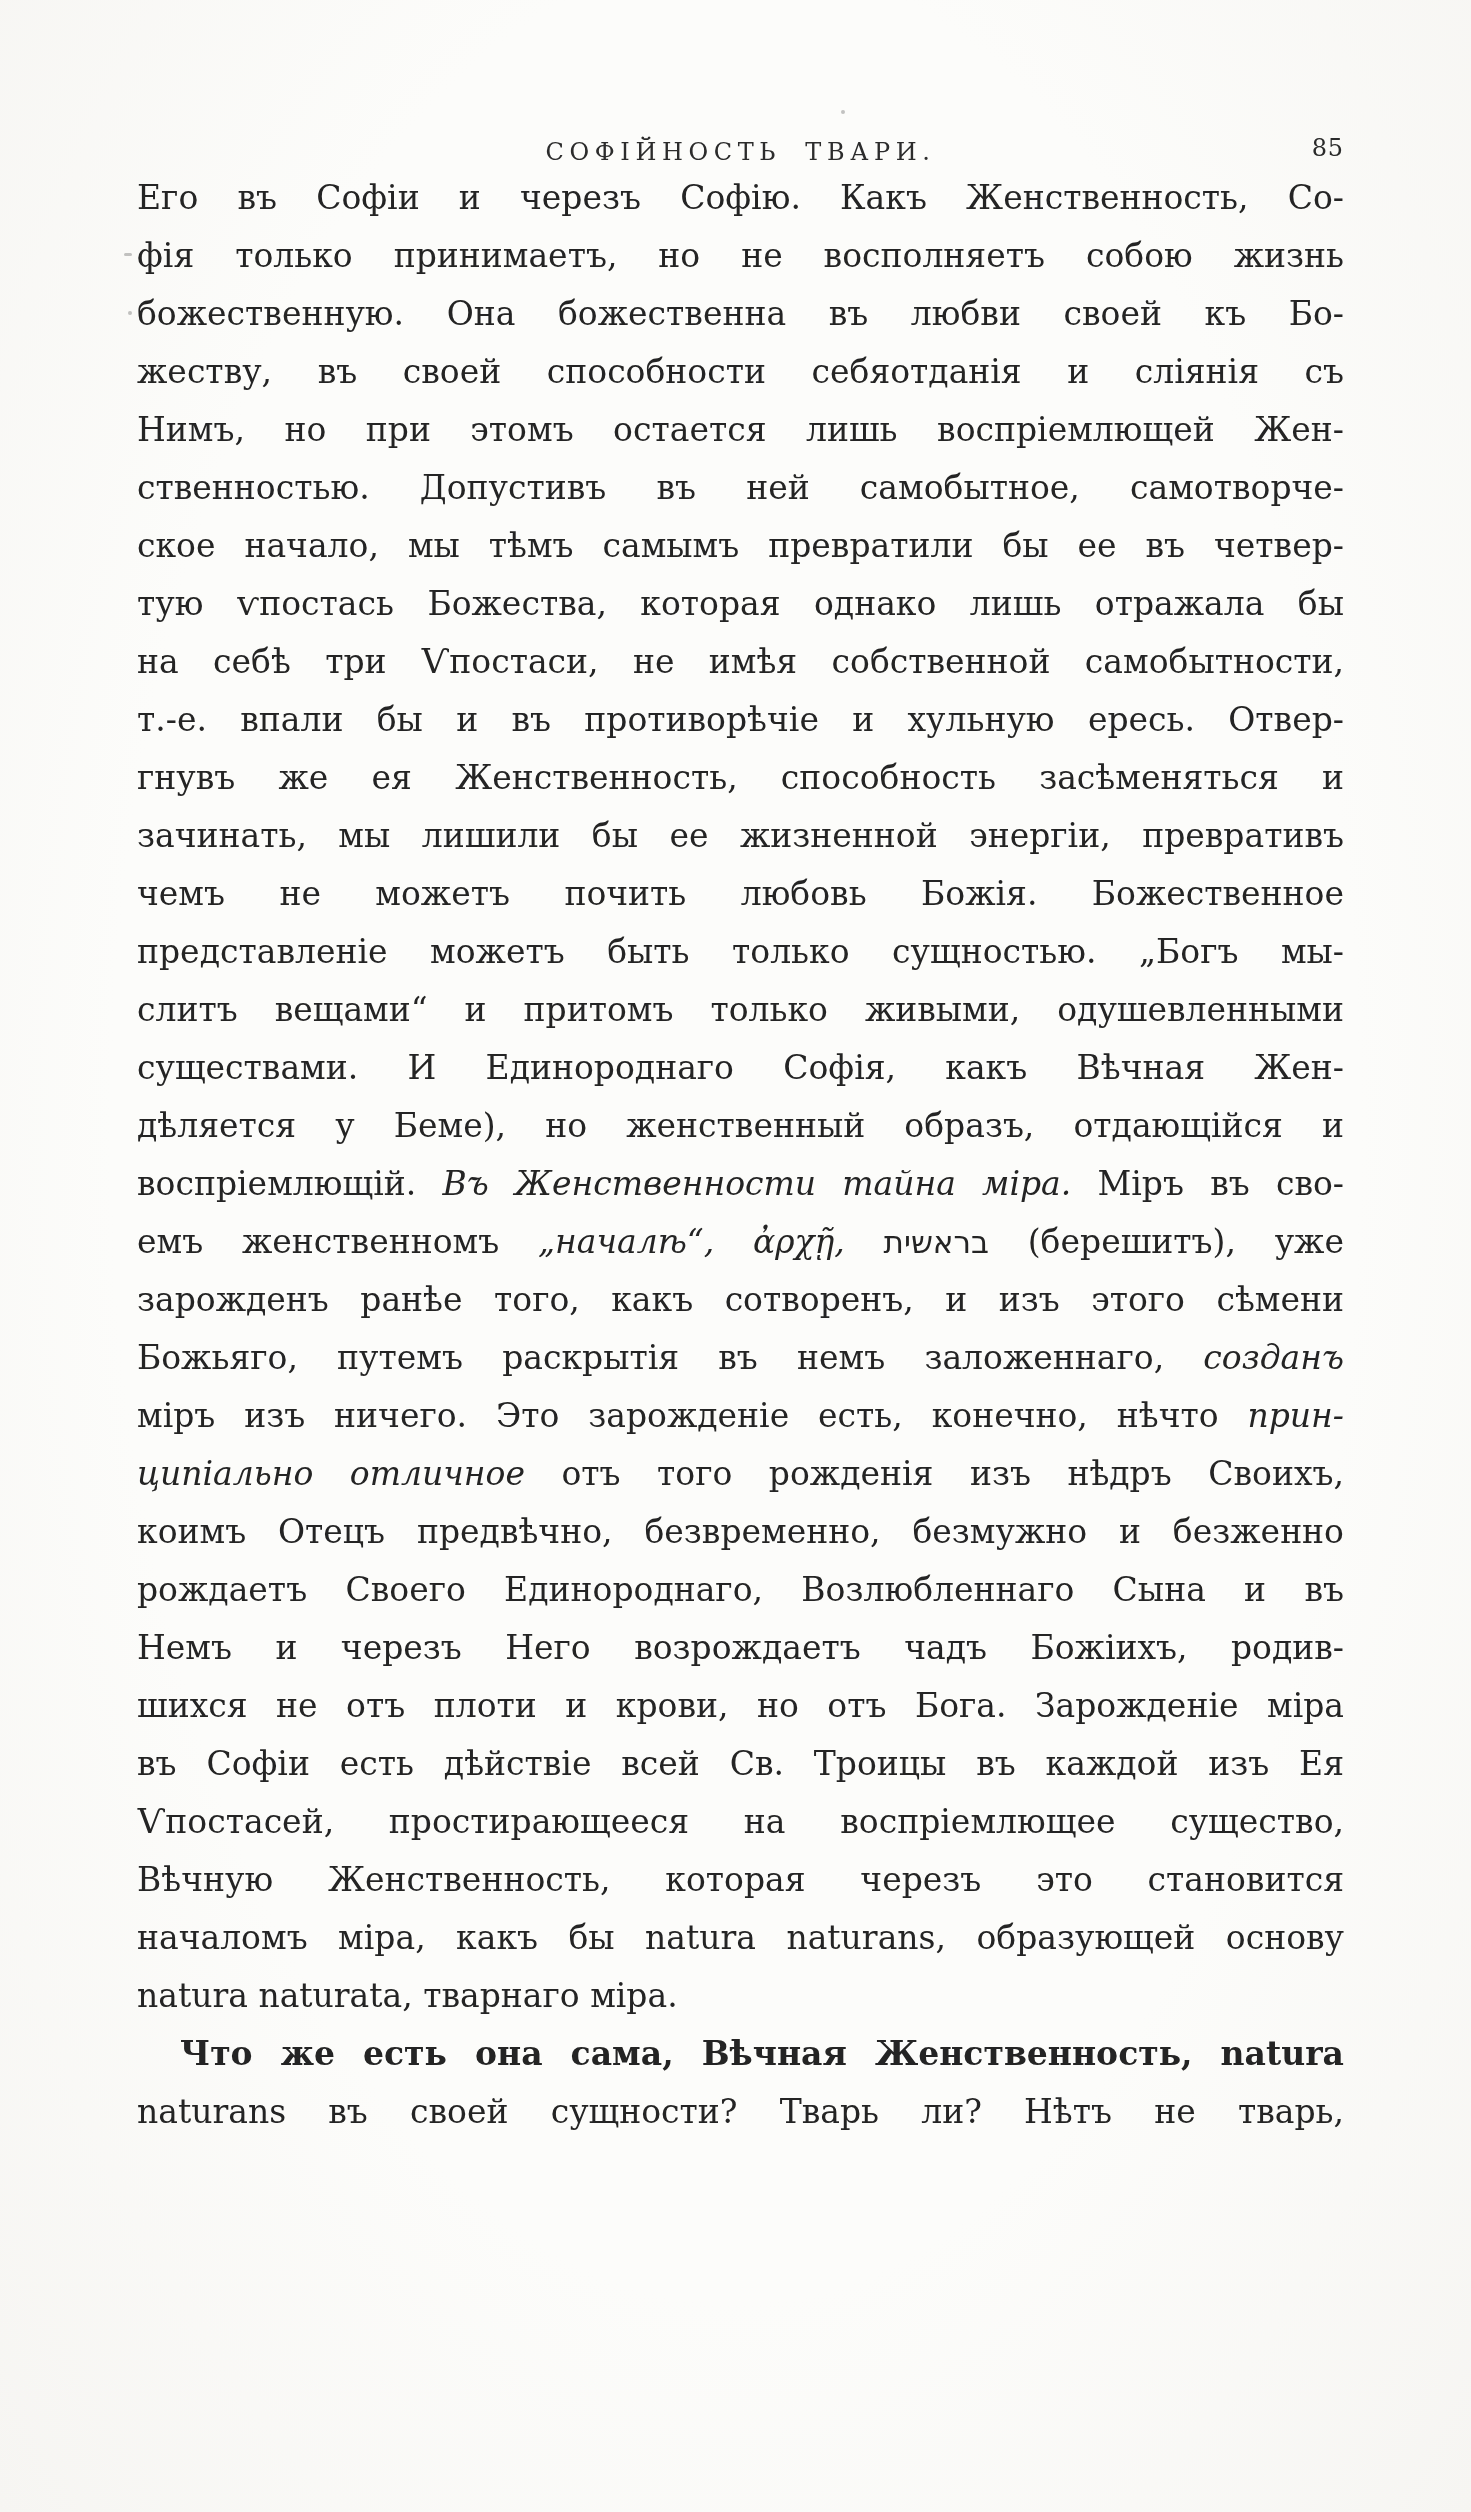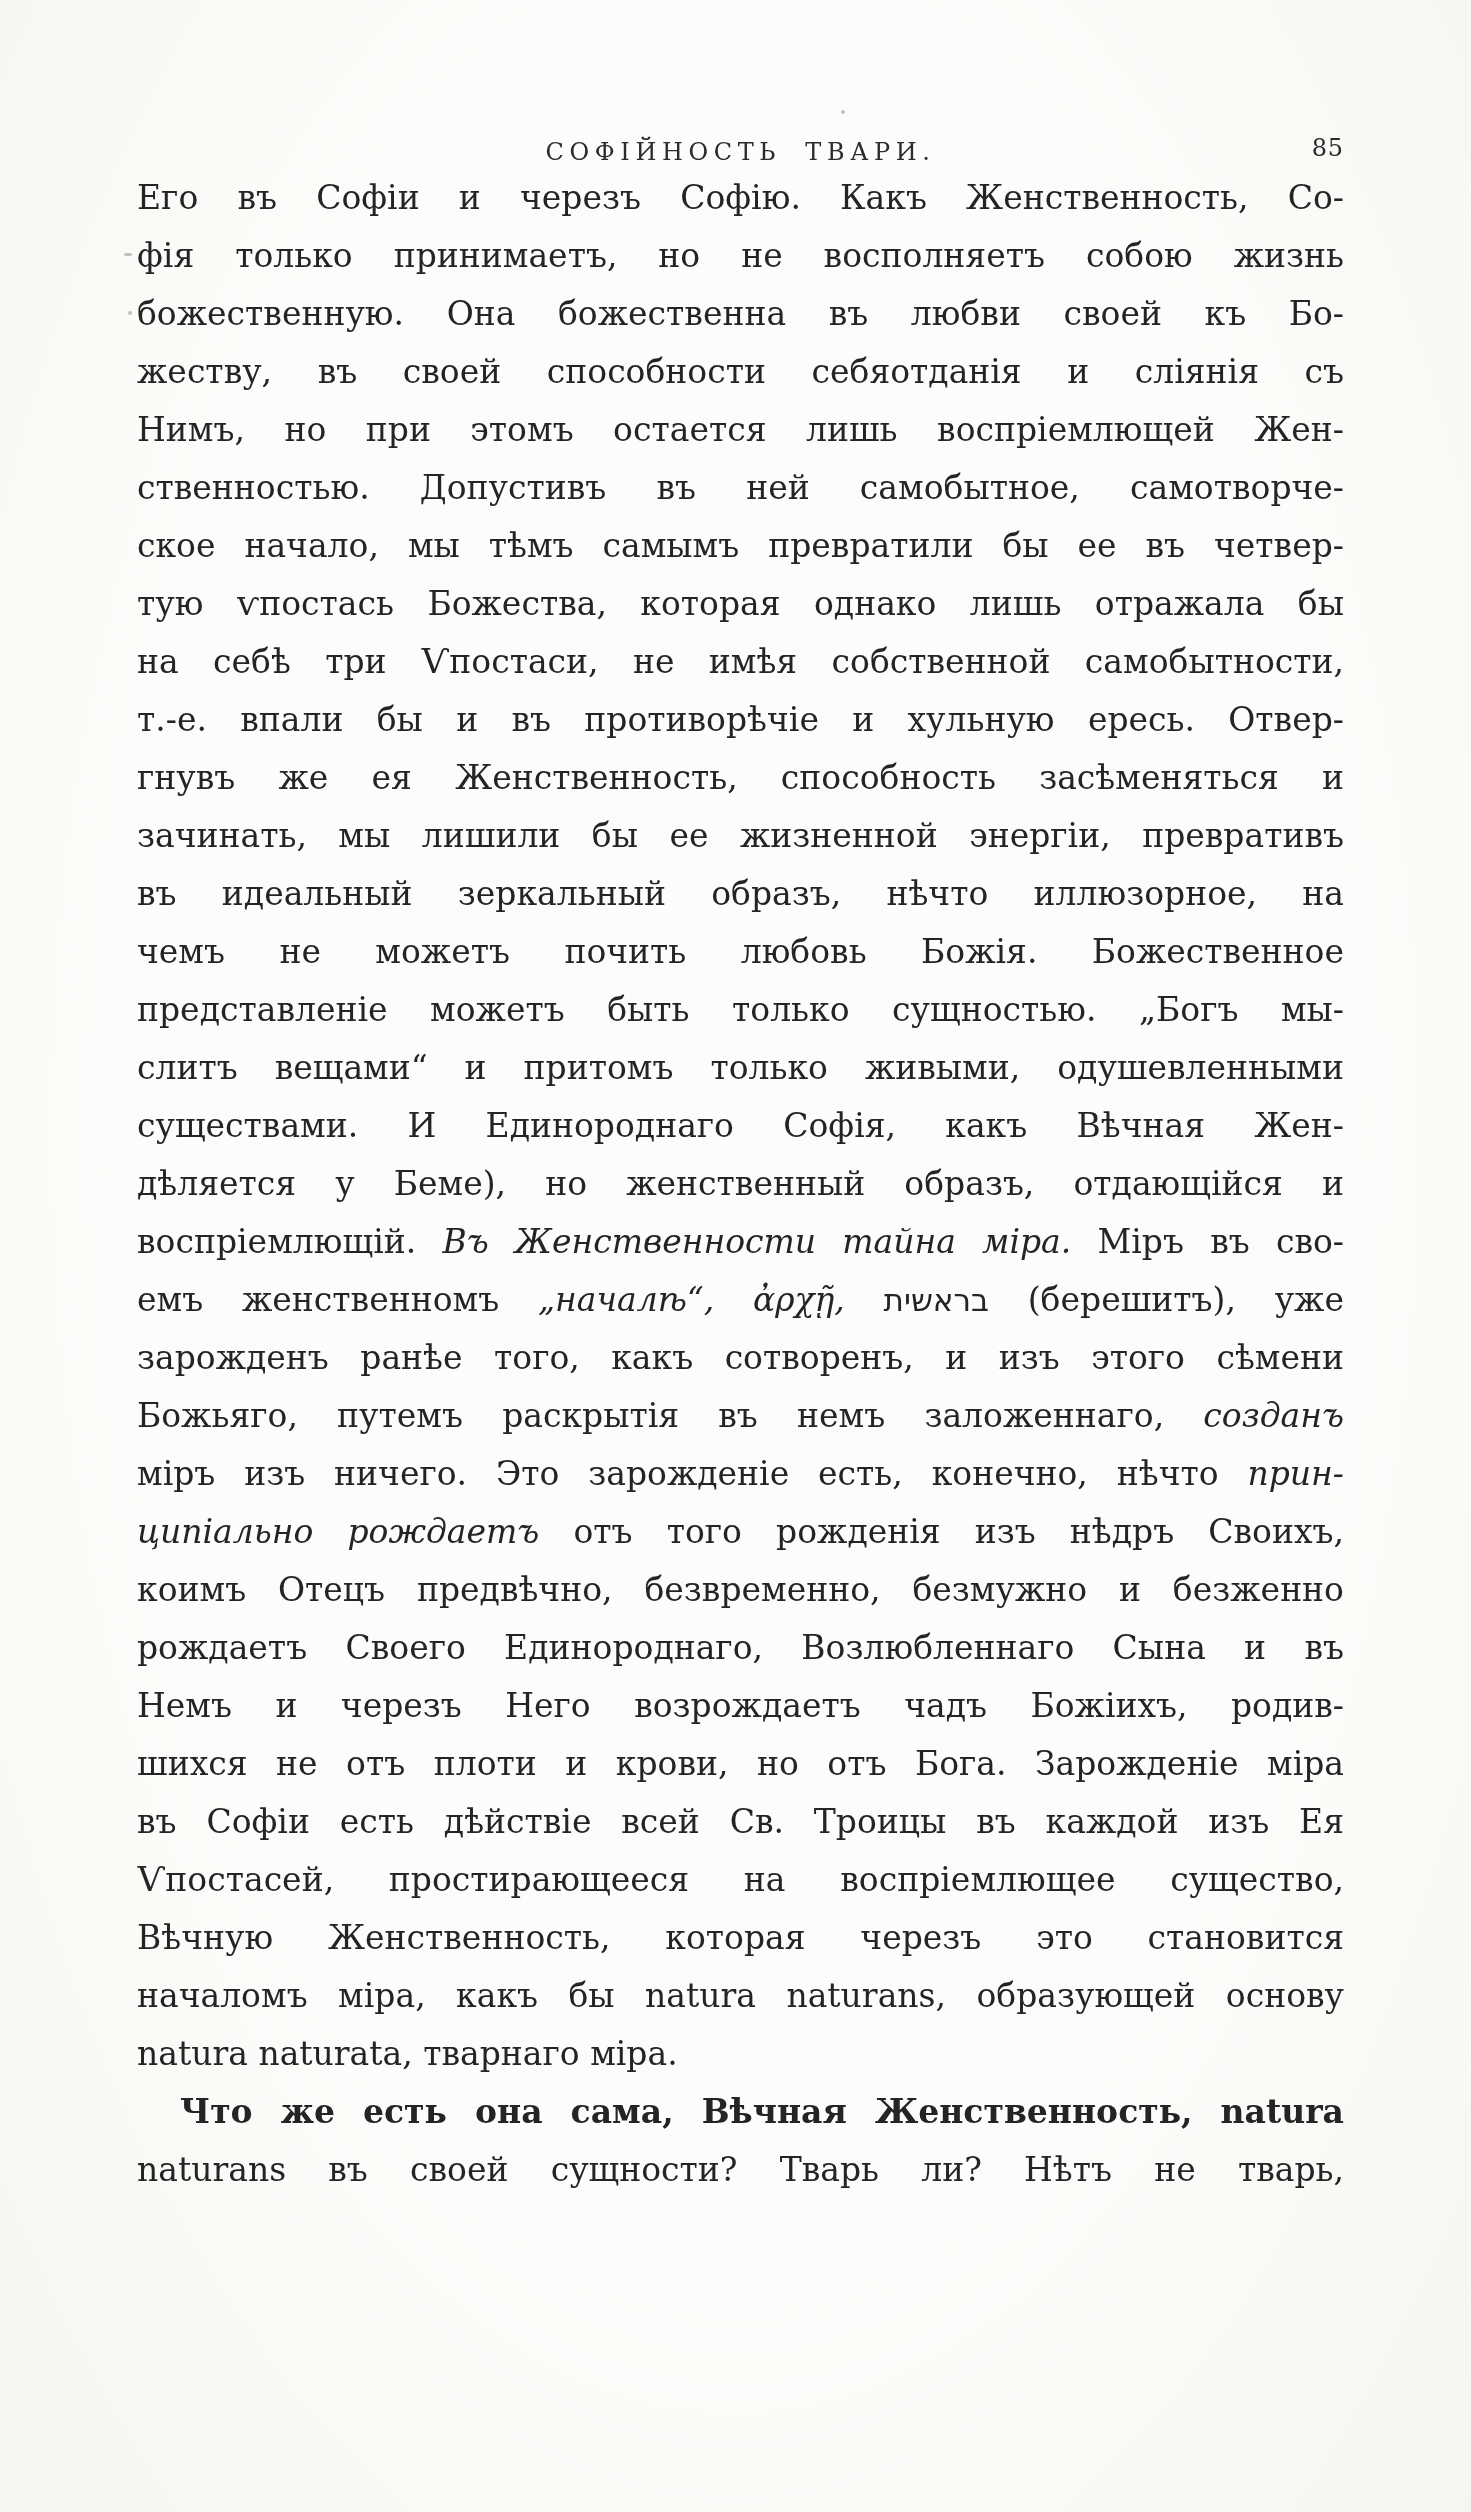--- a/index.html
+++ b/index.html
@@ -94,32 +94,31 @@
       <div class="line"><span class="seg-roman">божественную. Она божественна въ любви своей къ Бо-</span></div>
       <div class="line"><span class="seg-roman">жеству, въ своей способности себяотданія и сліянія съ</span></div>
       <div class="line"><span class="seg-roman">Нимъ, но при этомъ остается лишь воспріемлющей Жен-</span></div>
       <div class="line"><span class="seg-roman">ственностью. Допустивъ въ ней самобытное, самотворче-</span></div>
       <div class="line"><span class="seg-roman">ское начало, мы тѣмъ самымъ превратили бы ее въ четвер-</span></div>
       <div class="line"><span class="seg-roman">тую ѵпостась Божества, которая однако лишь отражала бы</span></div>
       <div class="line"><span class="seg-roman">на себѣ три Ѵпостаси, не имѣя собственной самобытности,</span></div>
       <div class="line"><span class="seg-roman">т.-е. впали бы и въ противорѣчіе и хульную ересь. Отвер-</span></div>
       <div class="line"><span class="seg-roman">гнувъ же ея Женственность, способность засѣменяться и</span></div>
       <div class="line"><span class="seg-roman">зачинать, мы лишили бы ее жизненной энергіи, превративъ</span></div>
-      <div class="line"><span class="seg-roman">въ идеальный зеркальный образъ, нѣчто иллюзорное, на</span></div>
       <div class="line"><span class="seg-roman">чемъ не можетъ почить любовь Божія. Божественное</span></div>
       <div class="line"><span class="seg-roman">представленіе можетъ быть только сущностью. „Богъ мы-</span></div>
       <div class="line"><span class="seg-roman">слитъ вещами“ и притомъ только живыми, одушевленными</span></div>
       <div class="line"><span class="seg-roman">существами. И Единороднаго Софія, какъ Вѣчная Жен-</span></div>
       <div class="line"><span class="seg-roman">дѣляется у Беме), но женственный образъ, отдающійся и</span></div>
       <div class="line"><span class="seg-roman">воспріемлющій. </span><span class="seg-italic">Въ Женственности тайна міра.</span><span class="seg-roman"> Міръ въ сво-</span></div>
       <div class="line"><span class="seg-roman">емъ женственномъ </span><span class="seg-italic">„началѣ“,</span><span class="seg-roman"> </span><span class="seg-greek">ἀρχῇ,</span><span class="seg-roman"> </span><span class="seg-hebrew">בראשית</span><span class="seg-roman"> (берешитъ), уже</span></div>
       <div class="line"><span class="seg-roman">зарожденъ ранѣе того, какъ сотворенъ, и изъ этого сѣмени</span></div>
       <div class="line"><span class="seg-roman">Божьяго, путемъ раскрытія въ немъ заложеннаго, </span><span class="seg-italic">созданъ</span></div>
       <div class="line"><span class="seg-roman">міръ изъ ничего. Это зарожденіе есть, конечно, нѣчто </span><span class="seg-italic">прин-</span></div>
-      <div class="line"><span class="seg-italic">ципіально рождаетъ</span><span class="seg-roman"> отъ того рожденія изъ нѣдръ Своихъ,</span></div>
+      <div class="line"><span class="seg-italic">ципіально отличное</span><span class="seg-roman"> отъ того рожденія изъ нѣдръ Своихъ,</span></div>
       <div class="line"><span class="seg-roman">коимъ Отецъ предвѣчно, безвременно, безмужно и безженно</span></div>
       <div class="line"><span class="seg-roman">рождаетъ Своего Единороднаго, Возлюбленнаго Сына и въ</span></div>
       <div class="line"><span class="seg-roman">Немъ и черезъ Него возрождаетъ чадъ Божіихъ, родив-</span></div>
       <div class="line"><span class="seg-roman">шихся не отъ плоти и крови, но отъ Бога. Зарожденіе міра</span></div>
       <div class="line"><span class="seg-roman">въ Софіи есть дѣйствіе всей Св. Троицы въ каждой изъ Ея</span></div>
       <div class="line"><span class="seg-roman">Ѵпостасей, простирающееся на воспріемлющее существо,</span></div>
       <div class="line"><span class="seg-roman">Вѣчную Женственность, которая черезъ это становится</span></div>
       <div class="line"><span class="seg-roman">началомъ міра, какъ бы natura naturans, образующей основу</span></div>
       <div class="line no-justify"><span class="seg-roman">natura naturata, тварнаго міра.</span></div>
       <div class="line indent"><span class="seg-roman">Что же есть она сама, Вѣчная Женственность, natura</span></div>

